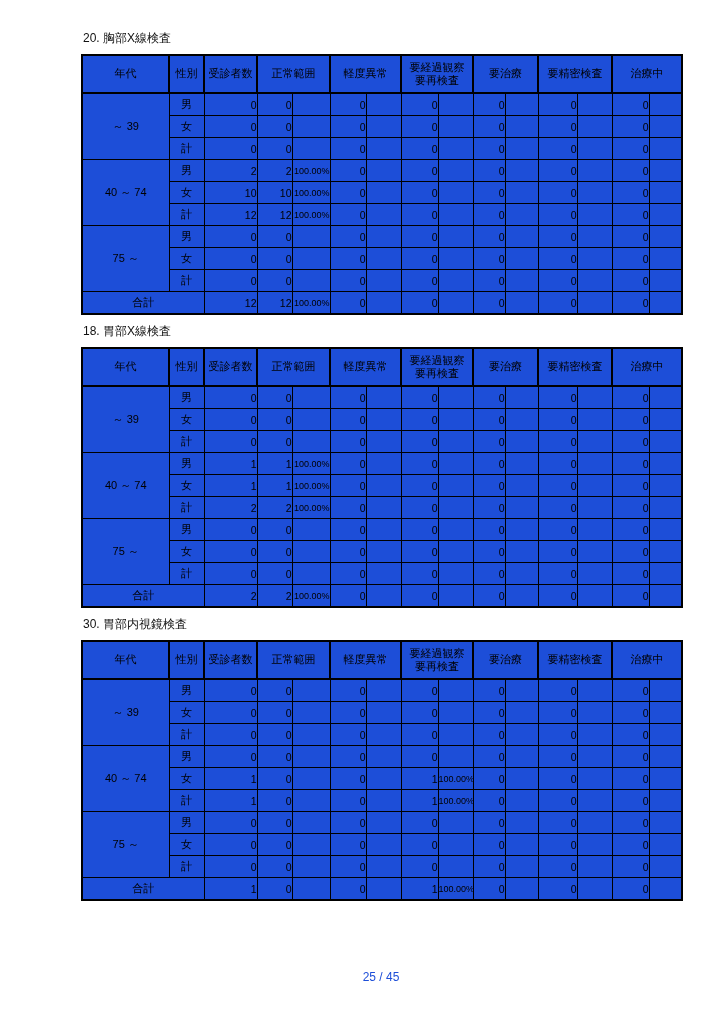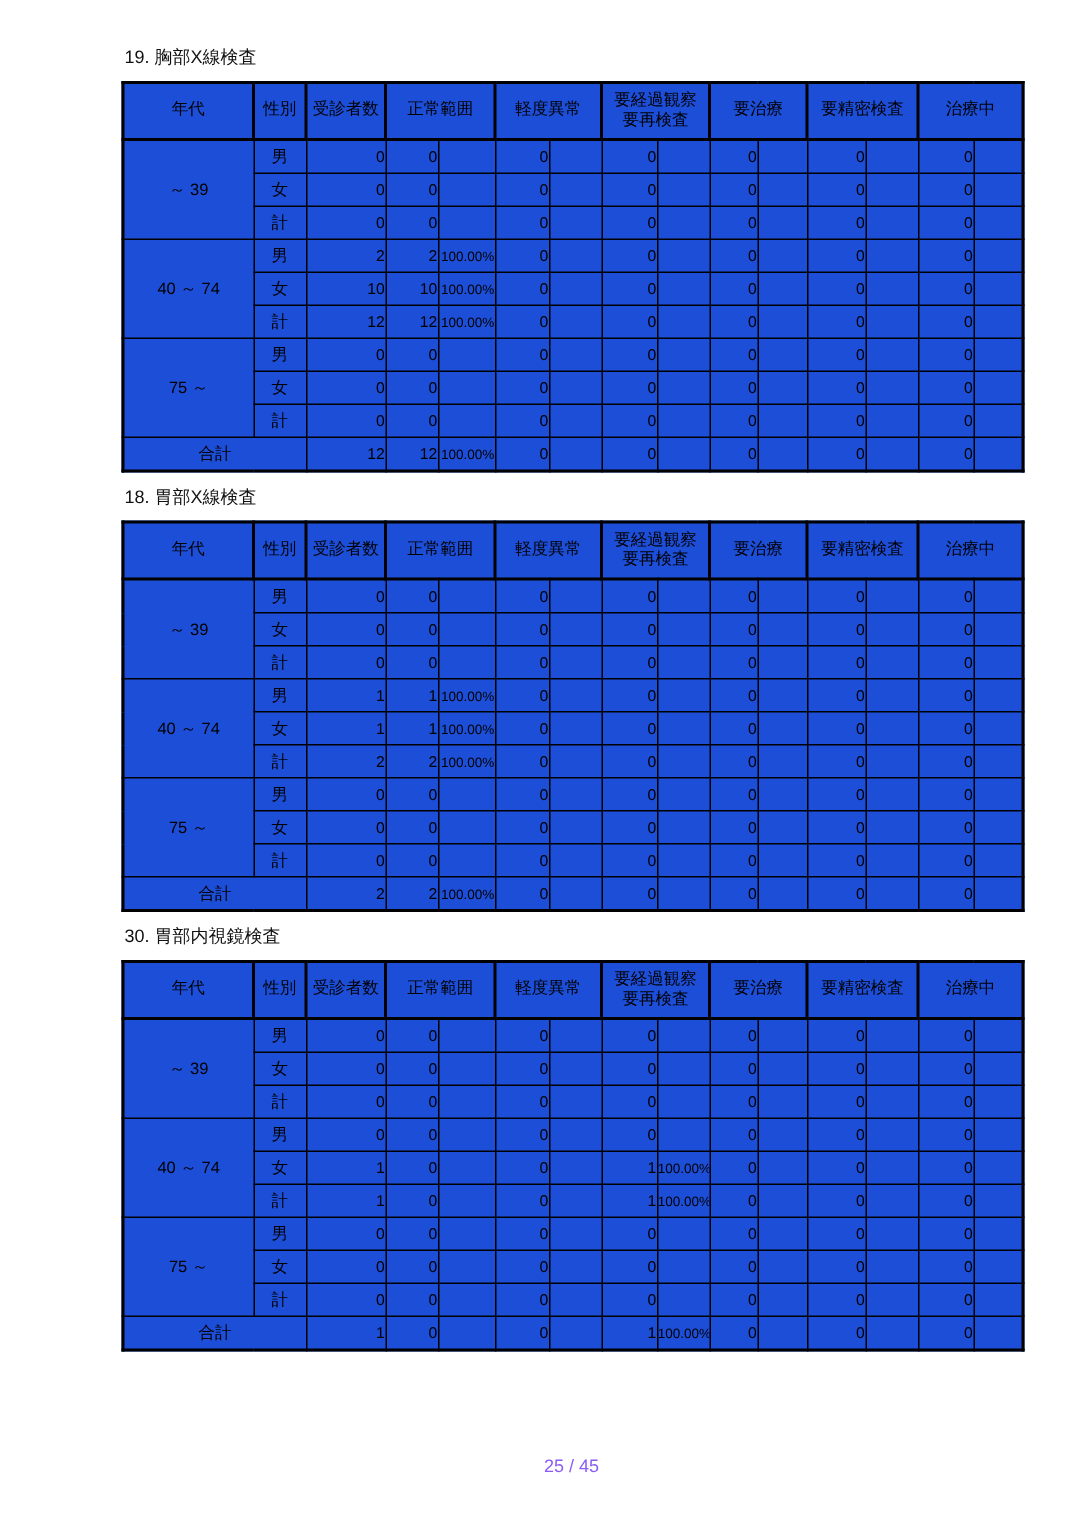--- a/index.html
+++ b/index.html
@@ -31,31 +31,31 @@
   td.pct-cell { border-left:1px solid #9a9a9a; }
   td.age-cell  { font-size:11px; text-align:center; }
   td.sex-cell  { font-size:11px; text-align:center; }
   td.num-cell  { font-size:10.5px; text-align:right; padding-right:6px; }
   td.first-num { padding-right:8px; }
   td.pct-cell  { font-size:9px; text-align:right; padding-right:2px; }
   td.total-label { font-size:11px; text-align:center; border-top-width:2px; }
 
   .page-footer {
     position:absolute; left:81px; width:600px; top:970px;
-    text-align:center; font-size:12px; color:#8b5cf6;
+    text-align:center; font-size:12px; color:#1d4ed8;
   }
 </style>
 </head>
 <body>
 
 <div class="page">
   <div class="content">
 
     <div class="section">
-      <div class="section-title">19. 胸部X線検査</div>
+      <div class="section-title">20. 胸部X線検査</div>
       <table class="exam">
         <colgroup>
           <col style="width:87px">
             <col style="width:35px">
             <col style="width:53px">
           <col style="width:35px">
             <col style="width:38px">
             <col style="width:36px">
             <col style="width:35px">
           <col style="width:37px">

